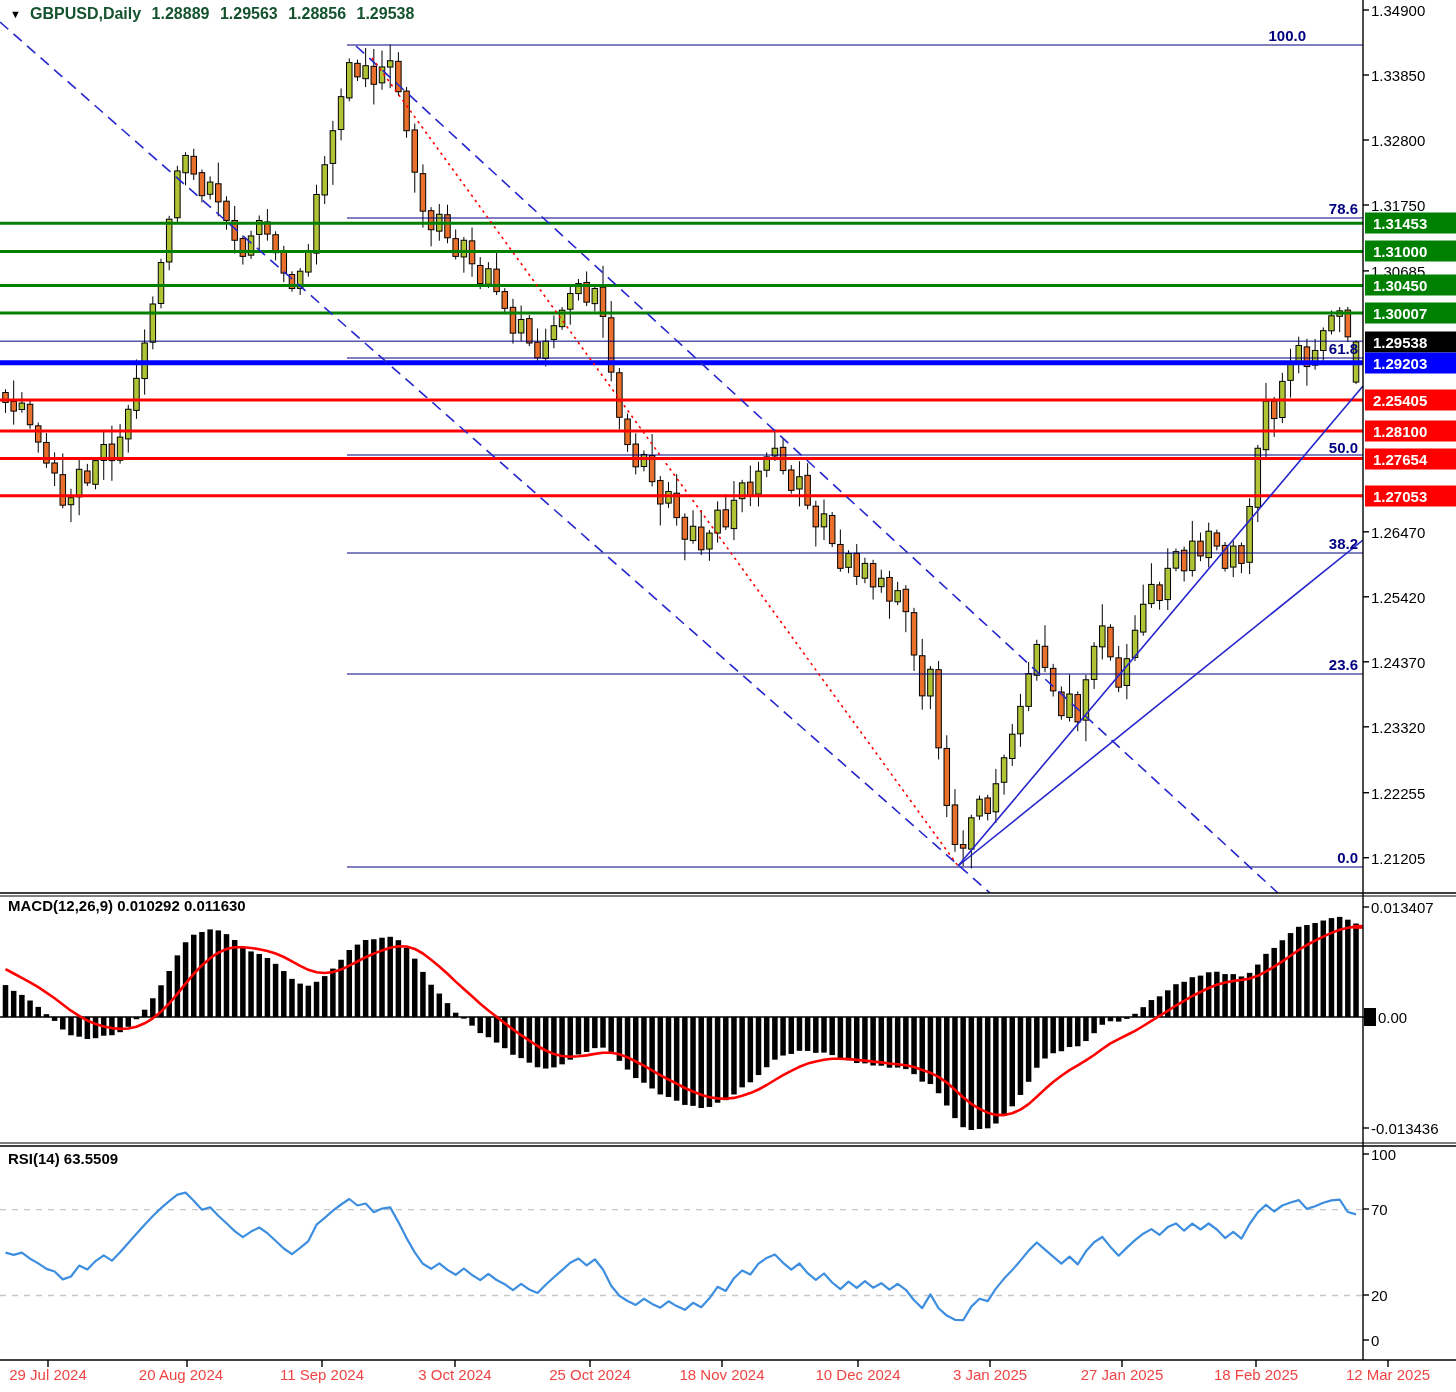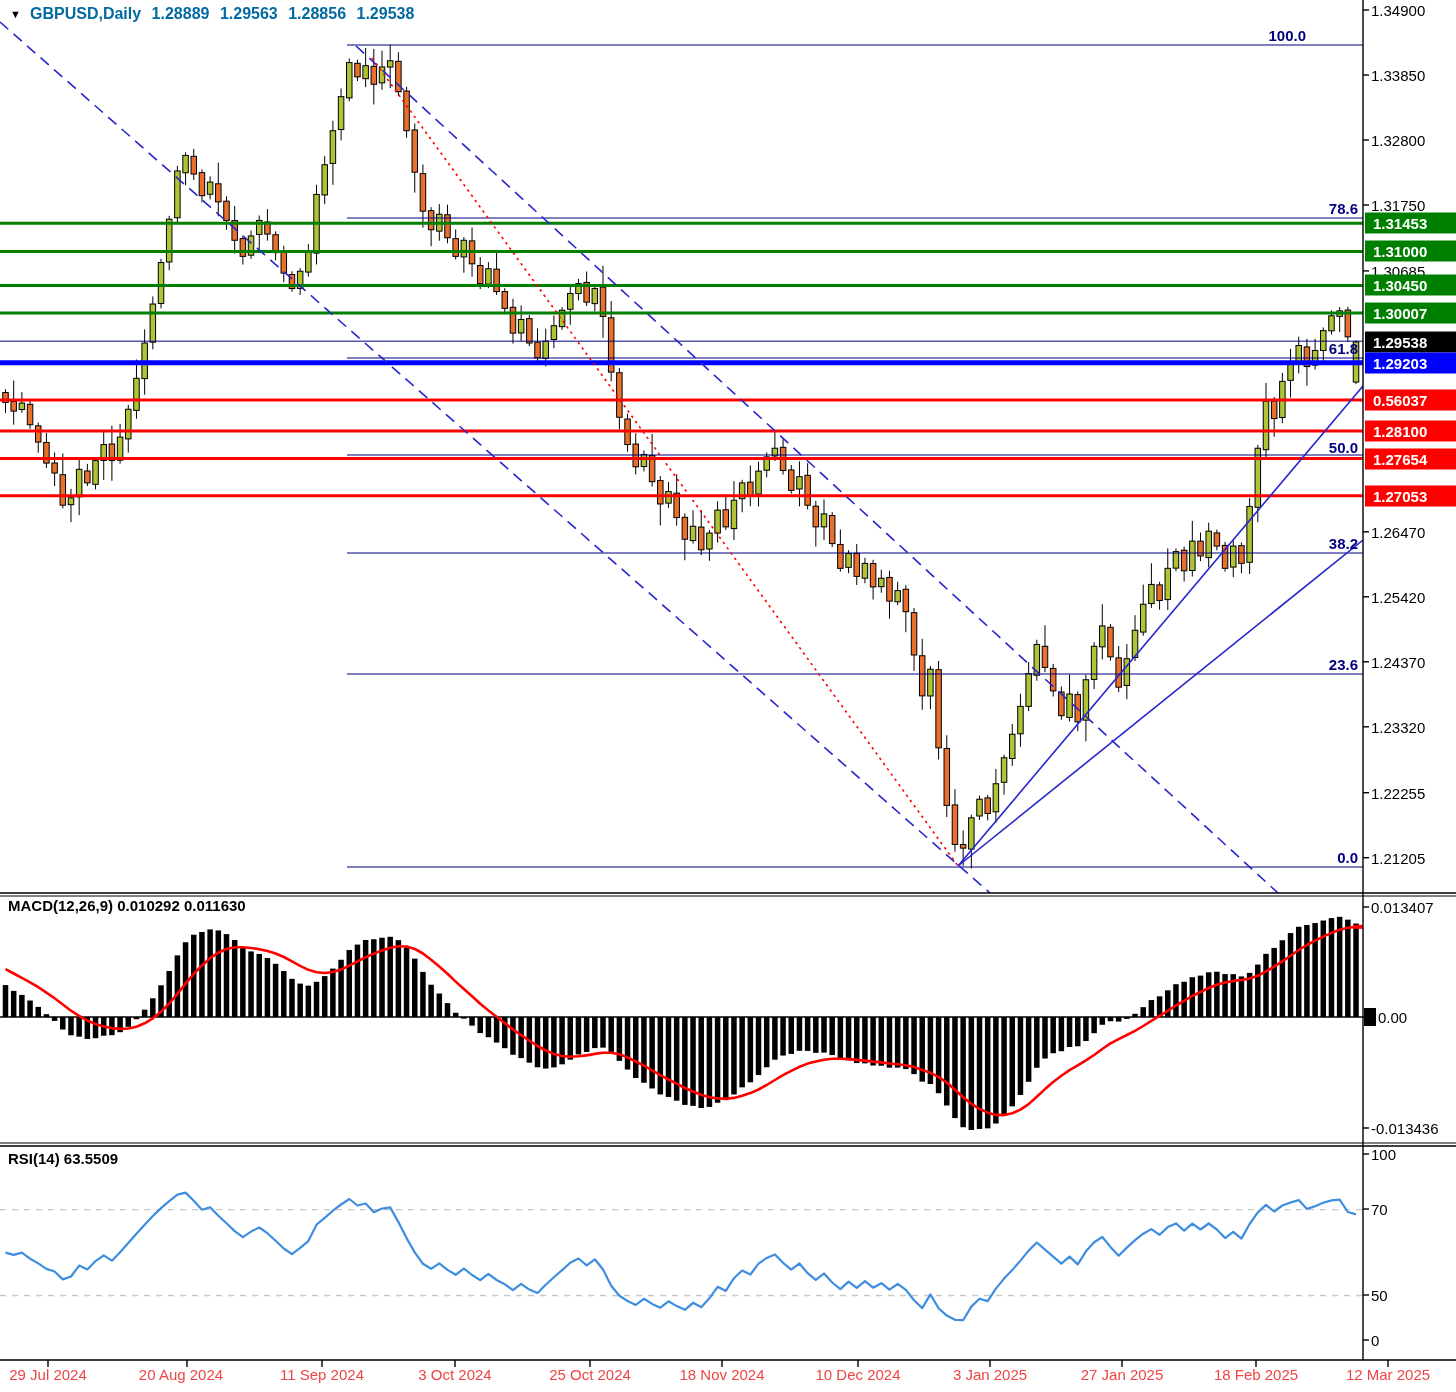--- a/index.html
+++ b/index.html
@@ -1,19 +1,19 @@
 <!DOCTYPE html>
 <html><head>
 <meta charset="utf-8">
 <style>
   html,body{margin:0;padding:0;background:#888;}
   .stage{position:relative;width:1456px;height:1392px;background:#fff;overflow:hidden;
          font-family:"Liberation Sans","DejaVu Sans",sans-serif;outline:1px solid #000;}
   svg{position:absolute;left:0;top:0;}
-  .chart-title{position:absolute;left:30px;top:5px;font-size:16px;font-weight:700;color:#0369a1;white-space:nowrap;}
+  .chart-title{position:absolute;left:30px;top:5px;font-size:16px;font-weight:700;color:#14532d;white-space:nowrap;}
   .chart-title span{margin-right:6px;}
   .dd-arrow{position:absolute;left:10px;top:8px;font-size:11px;color:#000;}
   .panel-title{position:absolute;left:8px;font-size:15px;font-weight:700;color:#000;white-space:nowrap;}
   .lbl{position:absolute;left:1371px;font-size:15px;color:#000;transform:translateY(-50%);white-space:nowrap;}
   .badge{position:absolute;left:1365px;width:91px;height:21px;box-sizing:border-box;padding-left:8px;
          color:#fff;font-size:15px;font-weight:700;line-height:21px;transform:translateY(-50%);}
   .fiblbl{position:absolute;width:130px;text-align:right;font-size:15px;font-weight:700;color:#000080;height:17px;line-height:17px;}
   .datelbl{position:absolute;top:1366px;transform:translateX(-50%);font-size:15px;color:#ef4444;white-space:nowrap;}
 </style>
 </head>
@@ -627,30 +627,30 @@
       <div class="lbl" style="top: 661.807px;">1.24370</div>
       <div class="lbl" style="top: 726.802px;">1.23320</div>
       <div class="lbl" style="top: 792.725px;">1.22255</div>
       <div class="lbl" style="top: 857.72px;">1.21205</div>
       <div class="badge" style="top: 223.369px; background: rgb(0, 128, 0);">1.31453</div>
       <div class="badge" style="top: 251.41px; background: rgb(0, 128, 0);">1.31000</div>
       <div class="badge" style="top: 285.455px; background: rgb(0, 128, 0);">1.30450</div>
       <div class="badge" style="top: 312.877px; background: rgb(0, 128, 0);">1.30007</div>
       <div class="badge" style="top: 341.908px; background: rgb(0, 0, 0);">1.29538</div>
       <div class="badge" style="top: 362.644px; background: rgb(0, 0, 255);">1.29203</div>
-      <div class="badge" style="top: 399.97px; background: rgb(255, 0, 0);">0.56037</div>
+      <div class="badge" style="top: 399.97px; background: rgb(255, 0, 0);">2.25405</div>
       <div class="badge" style="top: 430.92px; background: rgb(255, 0, 0);">1.28100</div>
       <div class="badge" style="top: 458.527px; background: rgb(255, 0, 0);">1.27654</div>
       <div class="badge" style="top: 495.729px; background: rgb(255, 0, 0);">1.27053</div>
       <div class="lbl" style="top: 907px; left: 1371px;">0.013407</div>
       <div class="lbl" style="top: 1017px; left: 1378px;">0.00</div>
       <div class="lbl" style="top: 1128px; left: 1371px;">-0.013436</div>
       <div class="lbl" style="top: 1154px;">100</div>
       <div class="lbl" style="top: 1209px;">70</div>
-      <div class="lbl" style="top: 1295px;">50</div>
+      <div class="lbl" style="top: 1295px;">20</div>
       <div class="lbl" style="top: 1340px;">0</div>
     </div>
   <div id="date-labels">
       <div class="datelbl" style="left: 48px;">29 Jul 2024</div>
       <div class="datelbl" style="left: 181px;">20 Aug 2024</div>
       <div class="datelbl" style="left: 322px;">11 Sep 2024</div>
       <div class="datelbl" style="left: 455px;">3 Oct 2024</div>
       <div class="datelbl" style="left: 590px;">25 Oct 2024</div>
       <div class="datelbl" style="left: 722px;">18 Nov 2024</div>
       <div class="datelbl" style="left: 858px;">10 Dec 2024</div>

